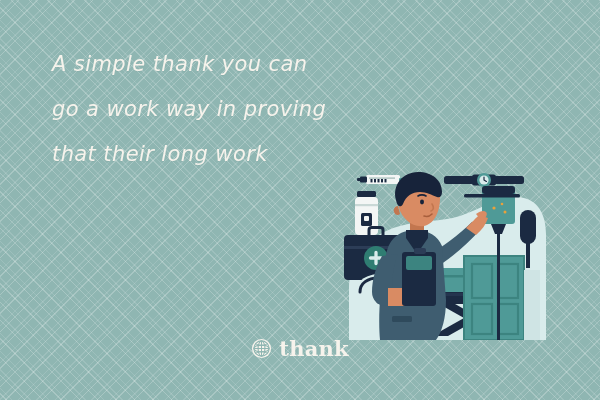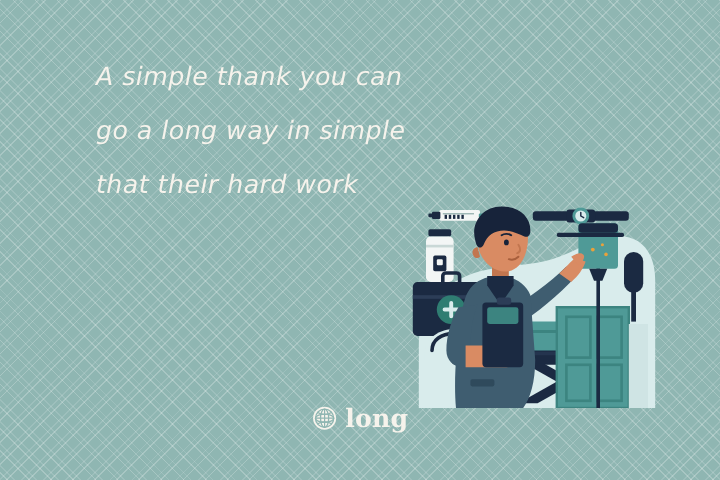--- a/index.html
+++ b/index.html
@@ -31,21 +31,21 @@
     position:absolute;left:52px;top:42px;width:290px;
     color:#f6f3ec;
     font-family:"DejaVu Sans", sans-serif;
     font-size:21px;
     font-style:italic;
     font-weight:300;
     line-height:45px;
     letter-spacing:0.4px;
     text-shadow:0 1px 0 rgba(0,0,0,0.03);
   }
-  #quote .ln{display:block;white-space:nowrap;margin-left:28px;}
+  #quote .ln{display:block;white-space:nowrap;}
 
   
   #logo{
     position:absolute;left:0;right:0;top:338px;
     display:flex;align-items:center;justify-content:center;gap:7px;
   }
   #logo .mark{display:block;width:21px;height:21px;}
   #logo .word{
     color:#f6f3ec;font-family:"DejaVu Serif", serif;
     font-size:21px;font-weight:700;letter-spacing:0.2px;line-height:21px;
@@ -55,22 +55,22 @@
   #art{position:absolute;left:336px;top:160px;width:264px;height:180px;}
   #art svg{display:block;}
 </style>
 </head>
 <body>
 
 <div id="card">
 
   <div id="quote">
     <span class="ln">A simple thank you can</span>
-    <span class="ln">go a long way in simple</span>
-    <span class="ln">that their hard work</span>
+    <span class="ln">go a work way in proving</span>
+    <span class="ln">that their long work</span>
   </div>
 
   <div id="art">
     <svg width="264" height="180" viewBox="0 0 264 180" xmlns="http://www.w3.org/2000/svg">
 
       <g>
         <path d="M13 180 L13 128 C13 96 34 74 64 66 C86 60 104 62 124 56
                  C146 49 158 38 178 37 C198 36 210 50 210 74
                  L210 180 Z" fill="#d9ecec"></path>
       </g>
@@ -203,16 +203,16 @@
         <circle cx="10.5" cy="10.5" r="9.6" fill="#f6f3ec"></circle>
         <circle cx="10.5" cy="10.5" r="7.6" fill="none" stroke="#8fb6b2" stroke-width="1.1"></circle>
         <ellipse cx="10.5" cy="10.5" rx="3.4" ry="7.6" fill="none" stroke="#8fb6b2" stroke-width="1.1"></ellipse>
         <ellipse cx="10.5" cy="10.5" rx="7.6" ry="3.4" fill="none" stroke="#8fb6b2" stroke-width="1.1"></ellipse>
         <path d="M4.4 5.6 C8 8 13 8 16.6 5.6" fill="none" stroke="#8fb6b2" stroke-width="1"></path>
         <path d="M4.4 15.4 C8 13 13 13 16.6 15.4" fill="none" stroke="#8fb6b2" stroke-width="1"></path>
         <path d="M10.5 2.9 L10.5 18.1" stroke="#8fb6b2" stroke-width="1"></path>
         <path d="M2.9 10.5 L18.1 10.5" stroke="#8fb6b2" stroke-width="1"></path>
       </svg>
     </span>
-    <span class="word">long</span>
+    <span class="word">thank</span>
   </div>
 
 </div>
 
 </body></html>

